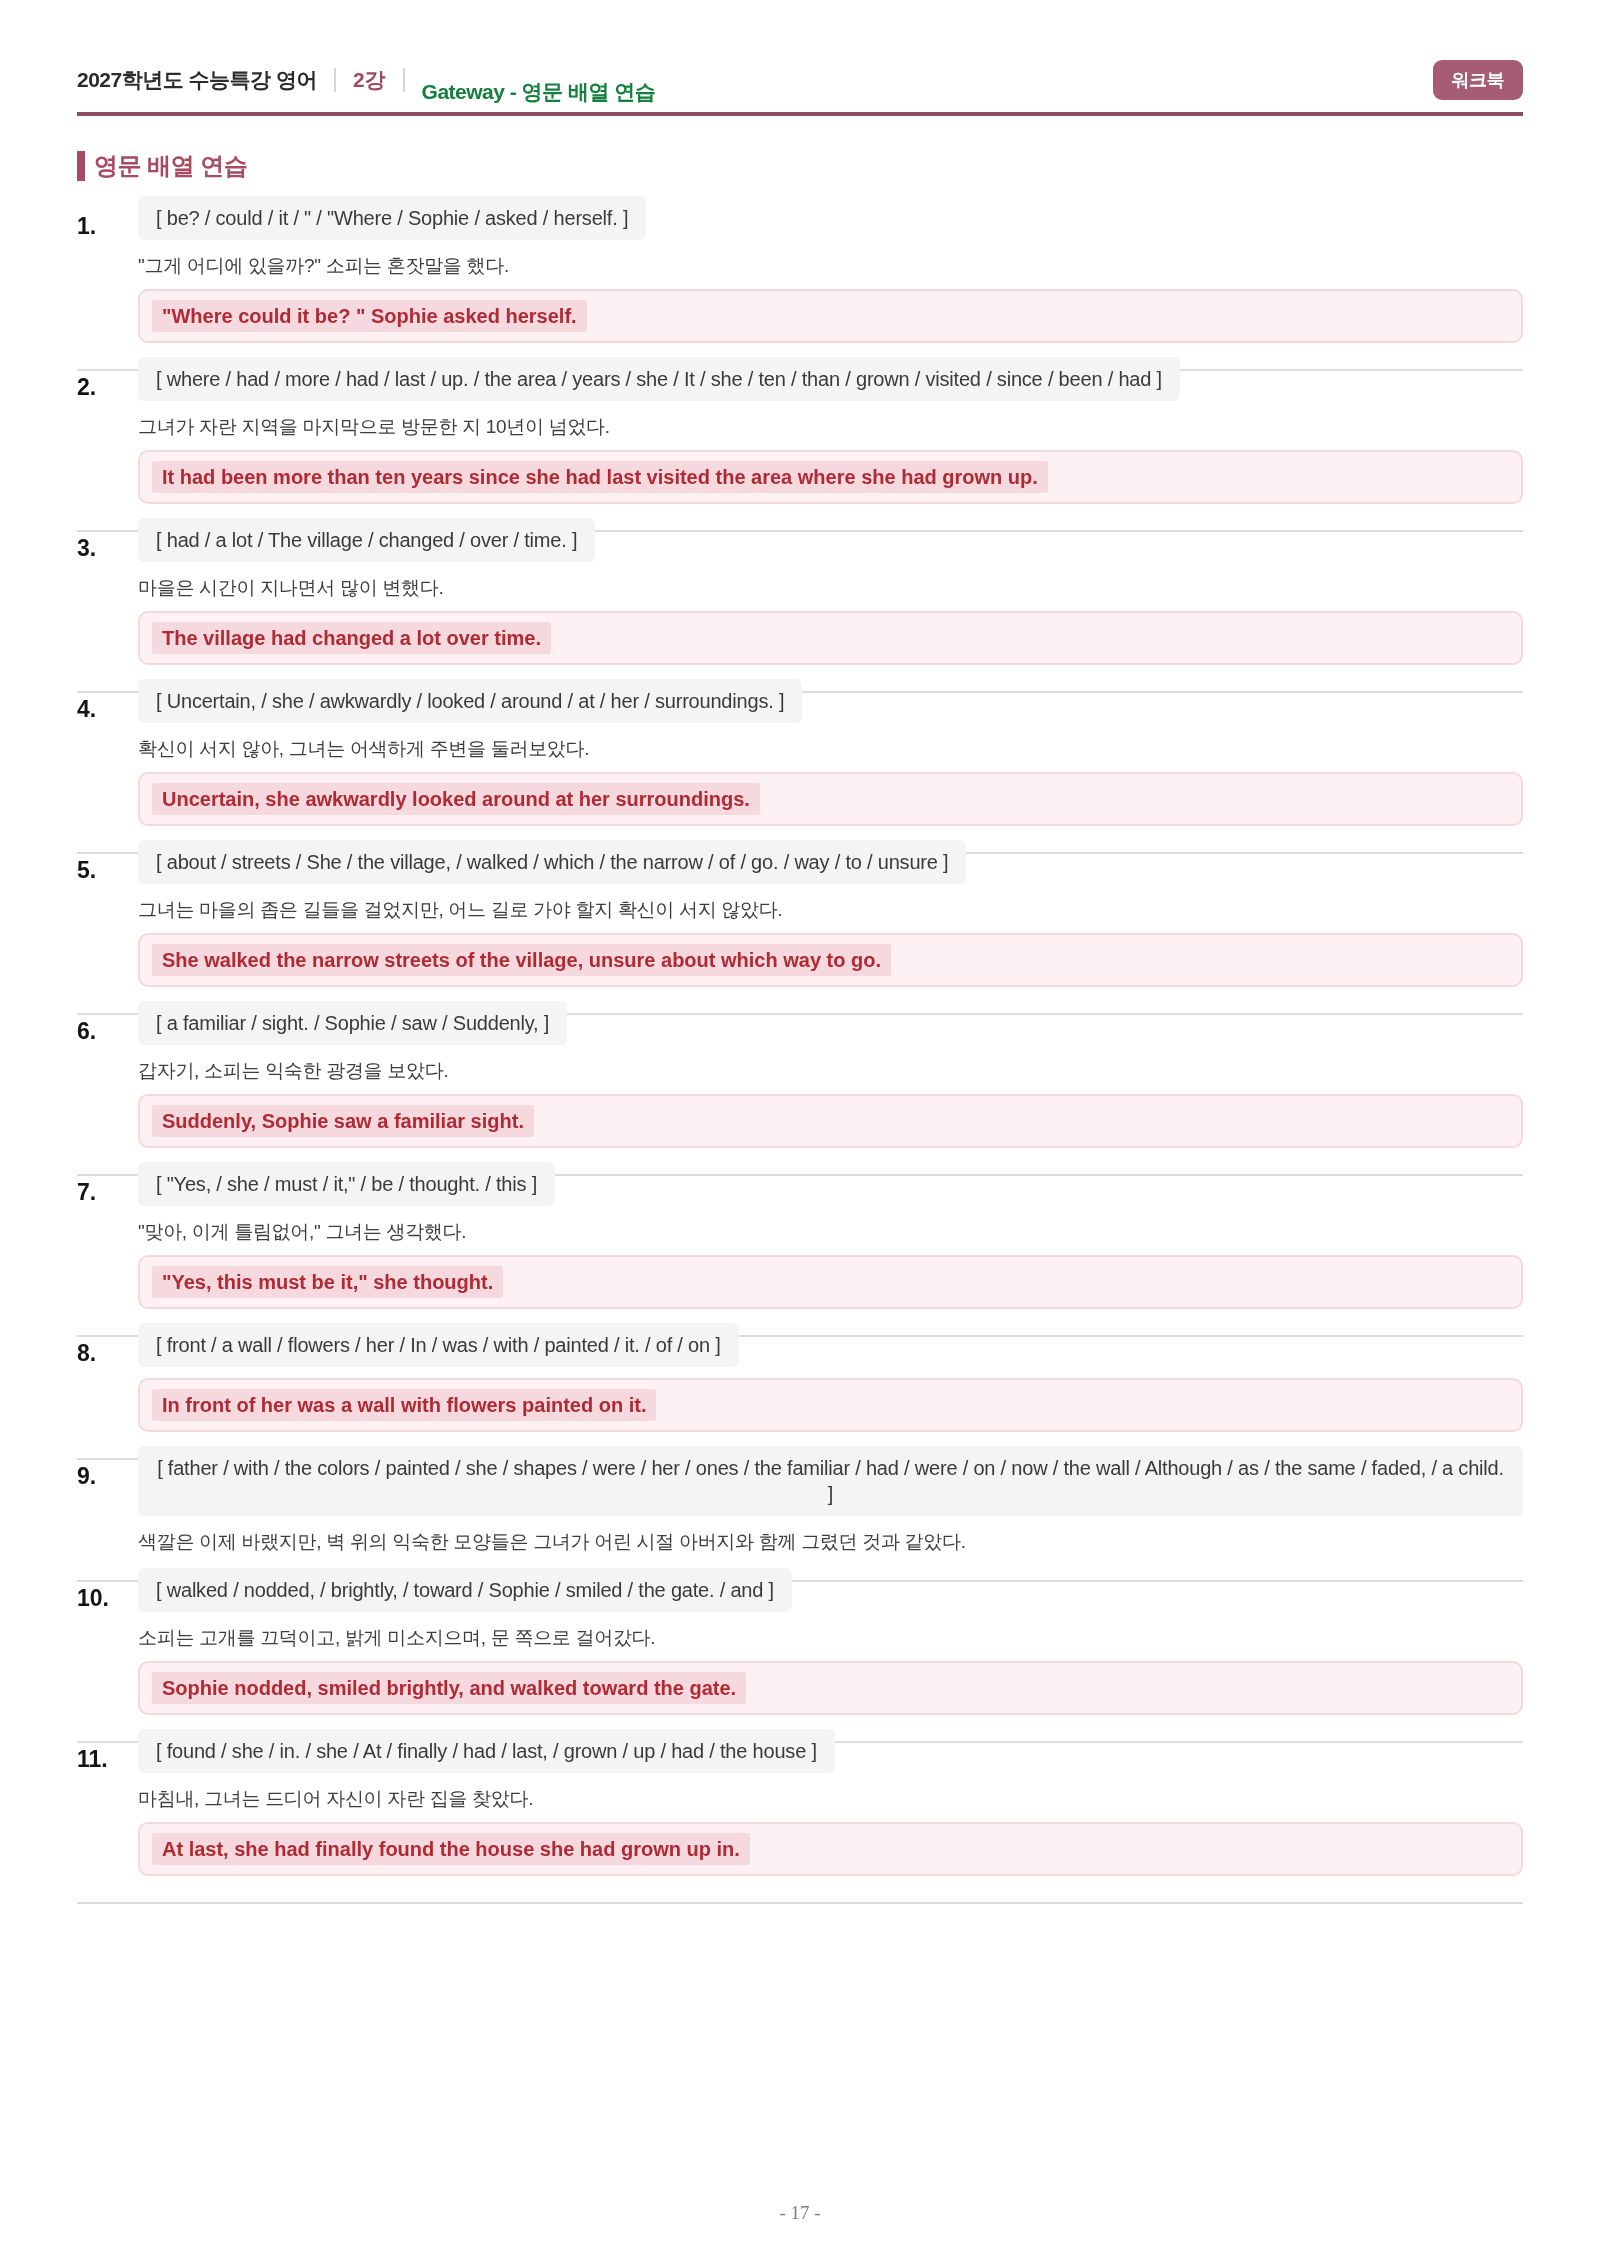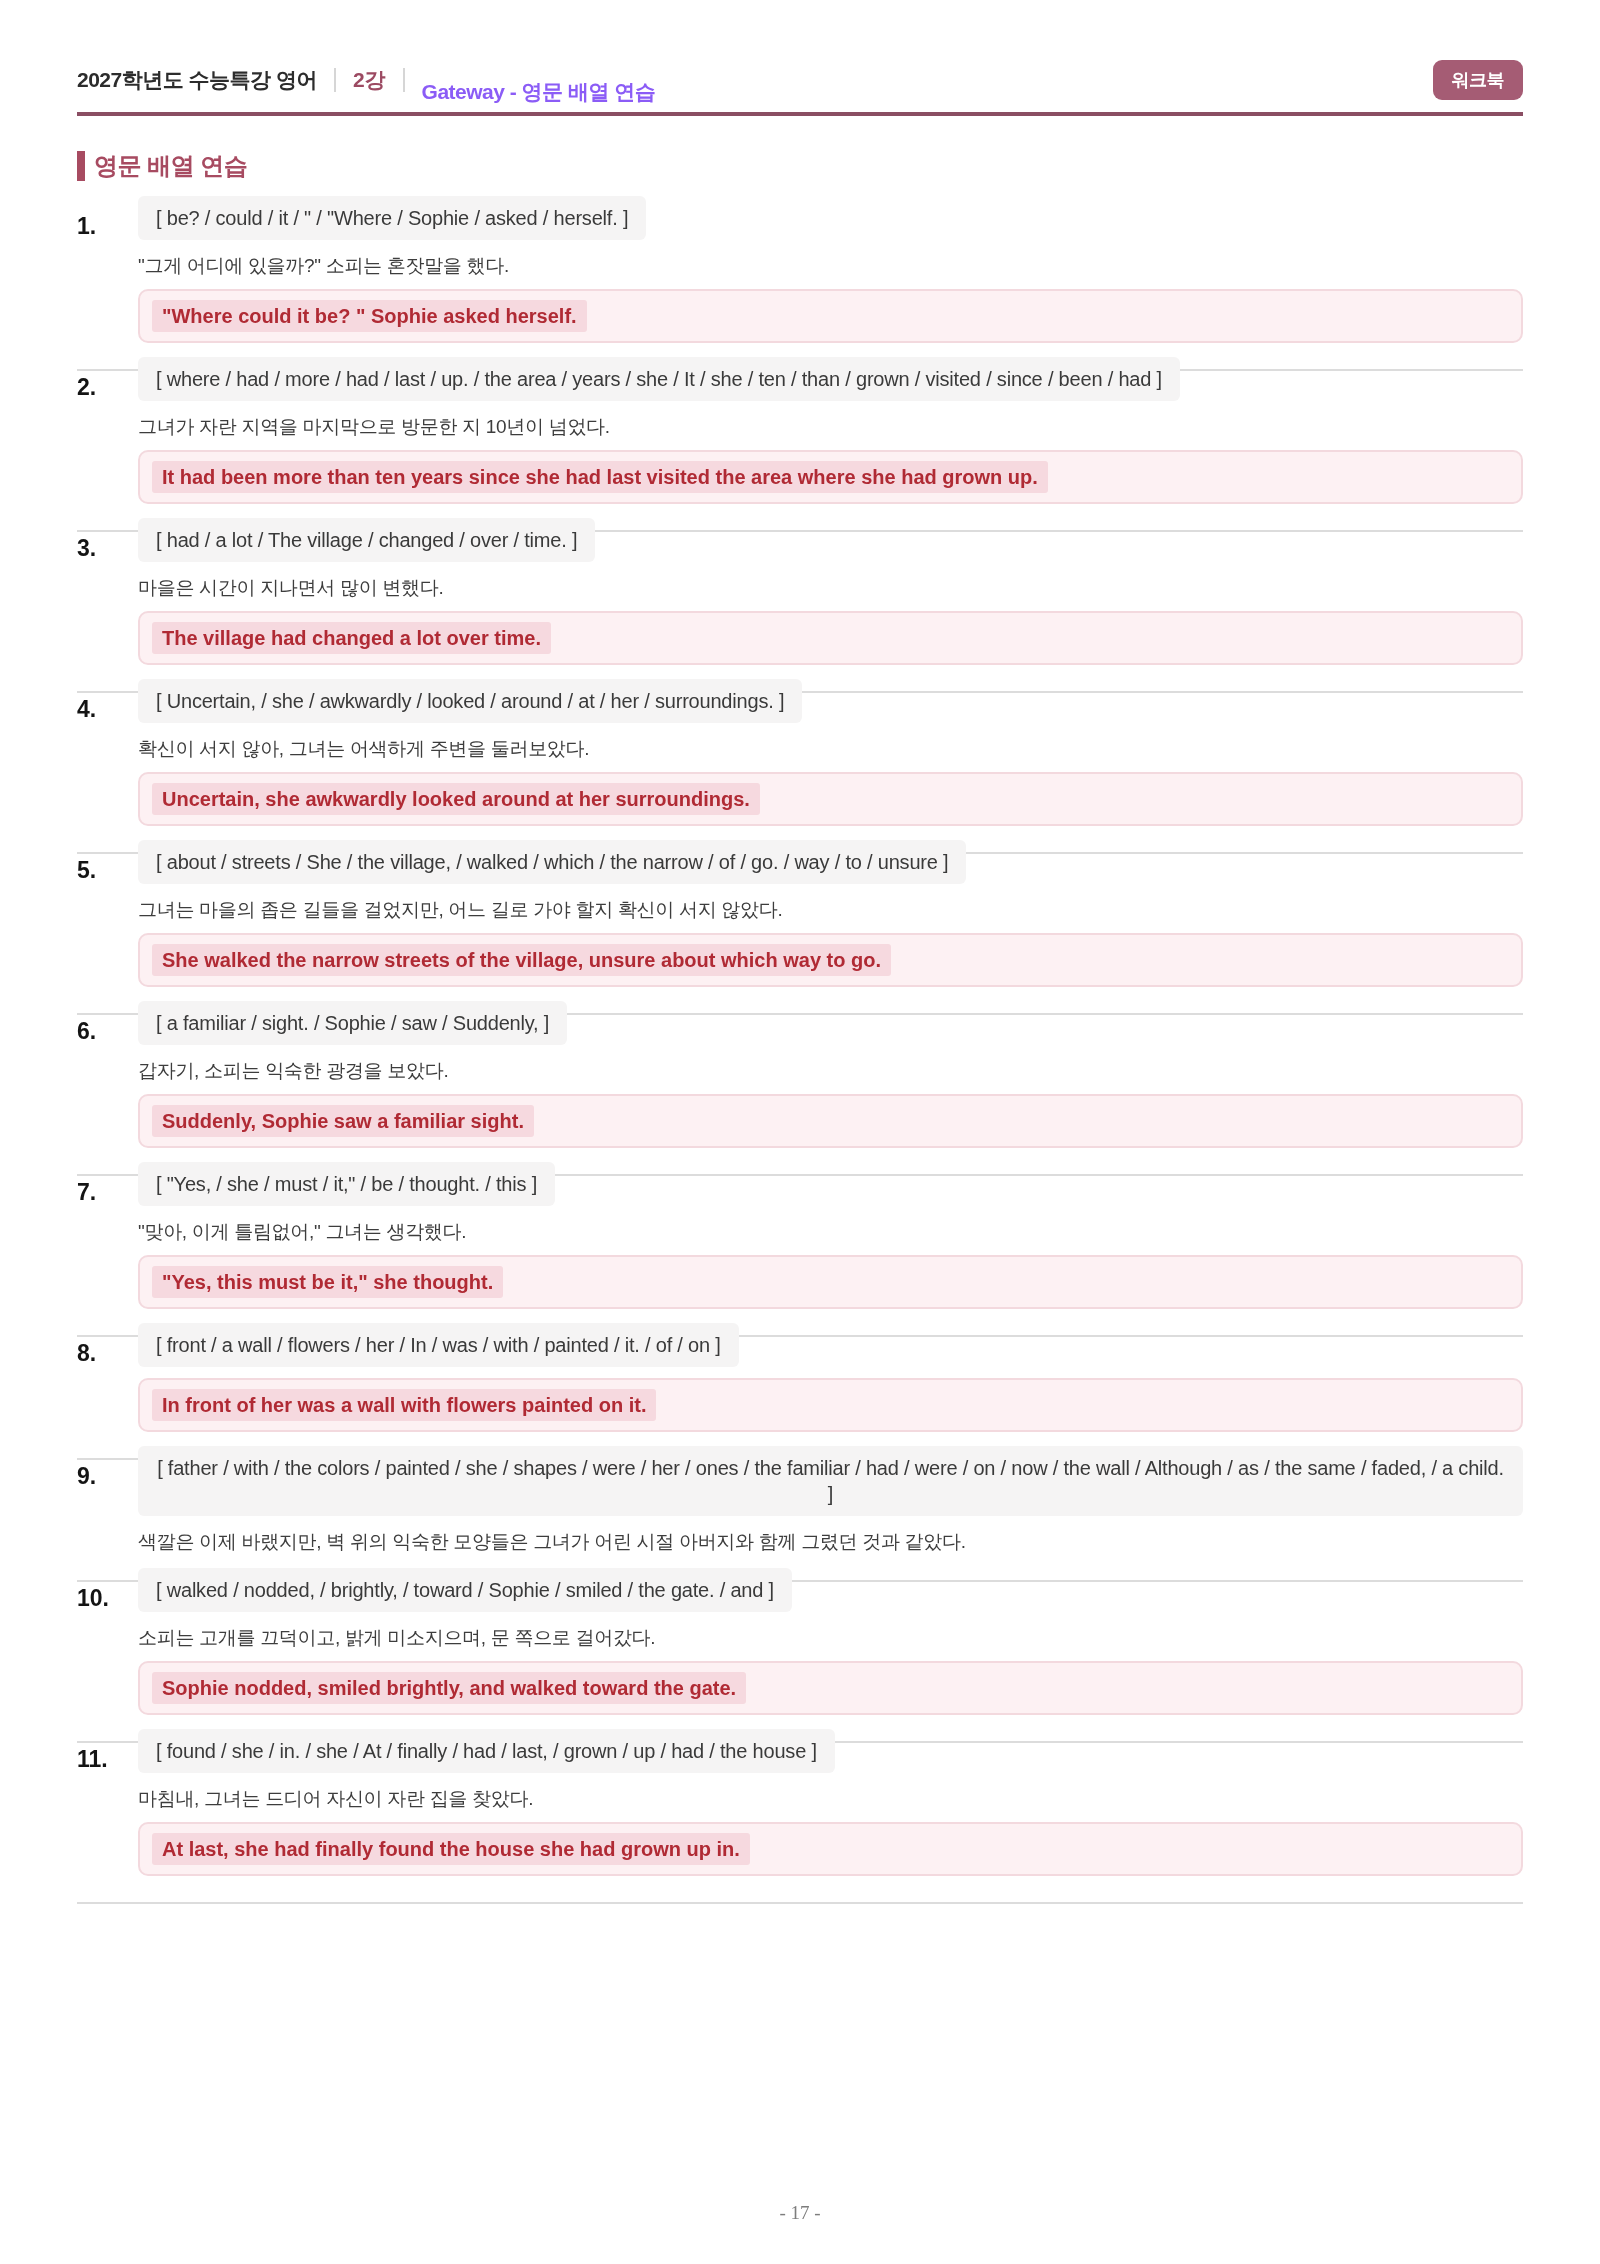--- a/index.html
+++ b/index.html
@@ -26,21 +26,21 @@
     background: #ffffff;
     overflow: hidden;
   }
 
   
   .header { position: absolute; top: 60px; left: 77px; width: 1446px; }
   .header-row { display: flex; align-items: center; height: 40px; }
   .h-title { font-size: 21px; font-weight: bold; color: #2c2c2c; letter-spacing: -0.5px; }
   .h-sep { width: 2px; height: 24px; background: #d6d6d6; margin: 0 17px; }
   .h-lesson { font-size: 21px; font-weight: bold; color: var(--lesson-accent); }
-  .h-section { font-size: 21px; font-weight: bold; color: #8b5cf6; letter-spacing: -0.5px; margin-top: 23px; }
+  .h-section { font-size: 21px; font-weight: bold; color: #15803d; letter-spacing: -0.5px; margin-top: 23px; }
   .badge {
     margin-left: auto;
     background: var(--badge-bg);
     color: #ffffff;
     font-size: 18px;
     font-weight: bold;
     padding: 8px 19px;
     border-radius: 9px;
     letter-spacing: -0.5px;
   }

